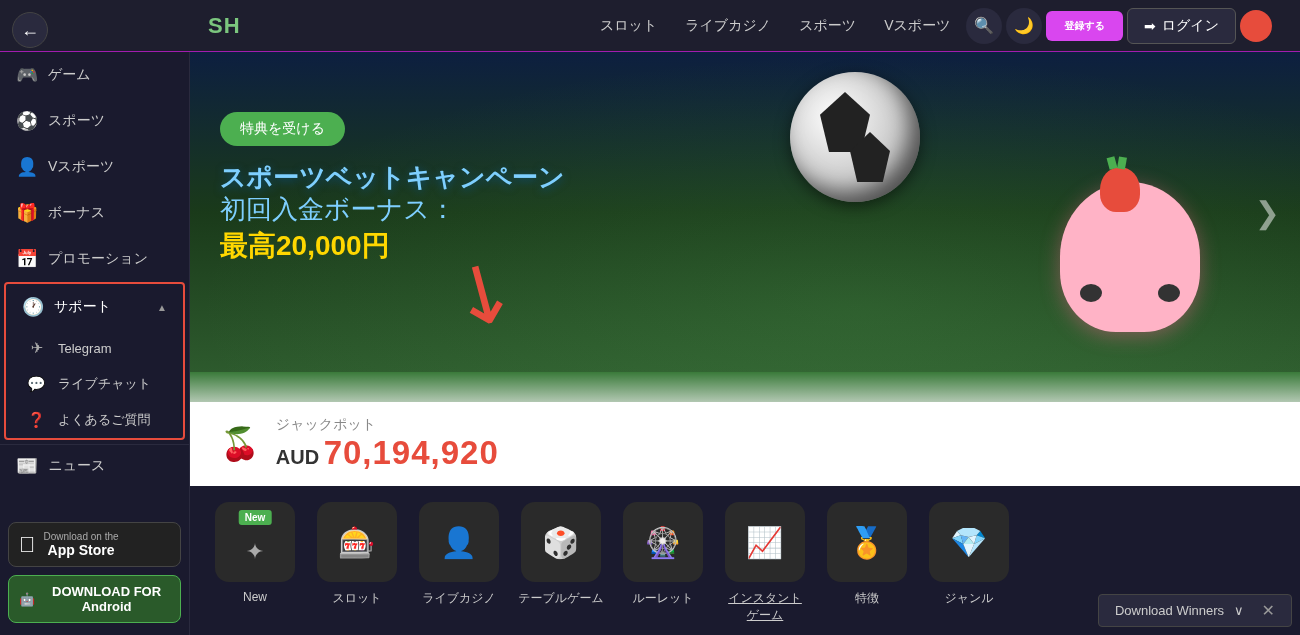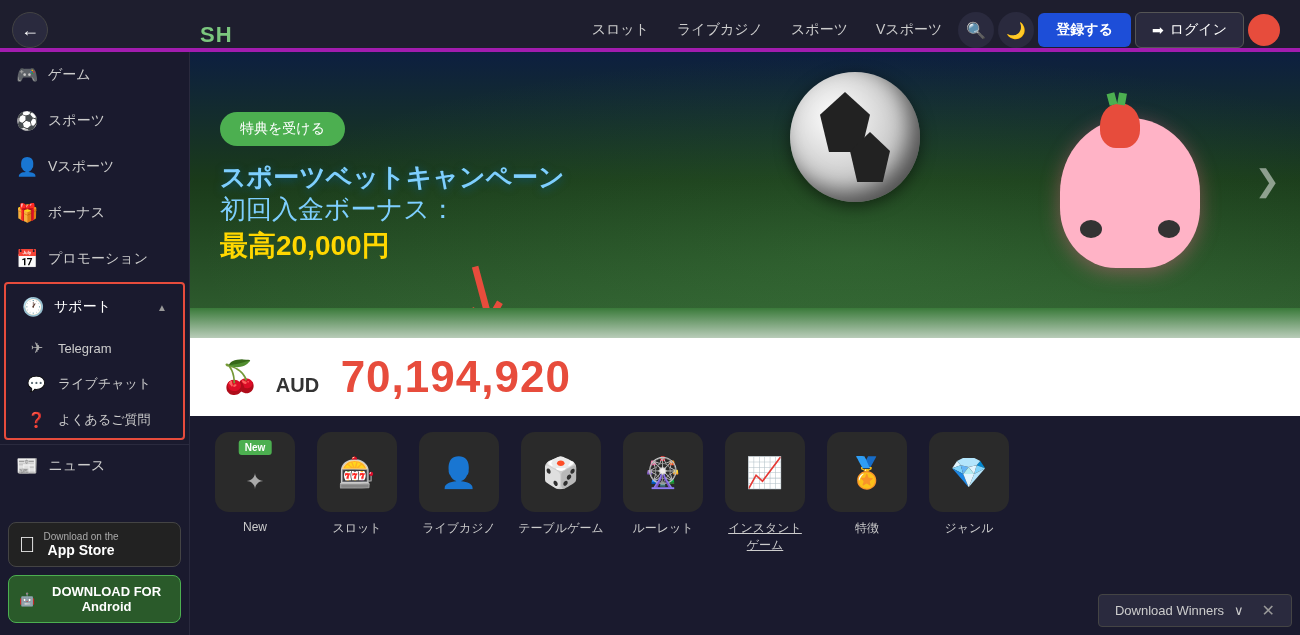--- a/index.html
+++ b/index.html
@@ -11,25 +11,25 @@
       background: #1a1a2e;
       display: flex;
       flex-direction: column;
     }
 
     
     .header {
       background: #1e1e2e;
       height: 52px;
       display: flex;
-      align-items: flex-end;
-      padding: 0 20px;
+      align-items: center;
+      padding: 0 28px;
       gap: 12px;
       flex-shrink: 0;
-      border-bottom: 4px solid #a21caf;
+      border-bottom: 1px solid #a21caf;
       position: relative;
       z-index: 10;
     }
     .header-logo {
       color: #7bc67e;
       font-size: 22px;
       font-weight: 900;
       letter-spacing: 1px;
       margin-left: 180px;
     }
@@ -53,27 +53,27 @@
       display: flex;
       align-items: center;
       justify-content: center;
       background: #2a2a3e;
       border-radius: 50%;
       cursor: pointer;
       color: #ccc;
       font-size: 16px;
     }
     .btn-register {
-      background: #1d4ed8;
+      background: #d946ef;
       color: white;
       border: none;
       padding: 8px 18px;
       border-radius: 6px;
       cursor: pointer;
-      font-size: 14px;
+      font-size: 10px;
       font-weight: 600;
     }
     .btn-login {
       background: #2a2a3e;
       color: white;
       border: 1px solid #555;
       padding: 8px 16px;
       border-radius: 6px;
       cursor: pointer;
       font-size: 14px;
@@ -191,21 +191,21 @@
     .content-area {
       flex: 1;
       overflow-y: auto;
       position: relative;
       background: #1a1a2e;
     }
 
     
     .hero-banner {
       width: 100%;
-      height: 256px;
+      height: 320px;
       background: linear-gradient(135deg, #1a3a1a 0%, #2d5a2d 30%, #1a3050 70%, #0d1f40 100%);
       position: relative;
       overflow: hidden;
       display: flex;
       align-items: flex-end;
     }
     .hero-bg-stadium {
       position: absolute;
       inset: 0;
       background: radial-gradient(ellipse at 60% 80%, rgba(100,200,100,0.15) 0%, transparent 70%),
@@ -349,24 +349,23 @@
       display: flex;
       align-items: center;
       gap: 16px;
       position: relative;
       z-index: 2;
     }
     .cherry-icon { font-size: 32px; }
     .jackpot-label { color: #888; font-size: 14px; display: block; }
     .jackpot-amount {
       color: #e74c3c;
-      font-size: 44px;
+      font-size: 33px;
       font-weight: 900;
       letter-spacing: 1px;
-      margin-left: 17px;
     }
     .jackpot-currency {
       color: #333;
       font-size: 20px;
       font-weight: 700;
     }
 
     
     .game-categories {
       background: #1a1a2e;
@@ -599,20 +598,21 @@
 
       <div class="red-arrow">↘</div>
 
       <div class="banner-chevron">❯</div>
     </div>
 
     <div style="background: linear-gradient(180deg, #3a7a3a 0%, #f0f0f0 40%, white 100%); padding-top: 30px;">
       <div class="jackpot-bar">
         <span class="cherry-icon">🍒</span>
         <div>
+          <span class="jackpot-label">ジャックポット</span>
           <div>
             <span class="jackpot-currency">AUD</span>
             <span class="jackpot-amount">70,194,920</span>
           </div>
         </div>
       </div>
     </div>
 
     <div class="game-categories">
       <div class="game-cat-item">

